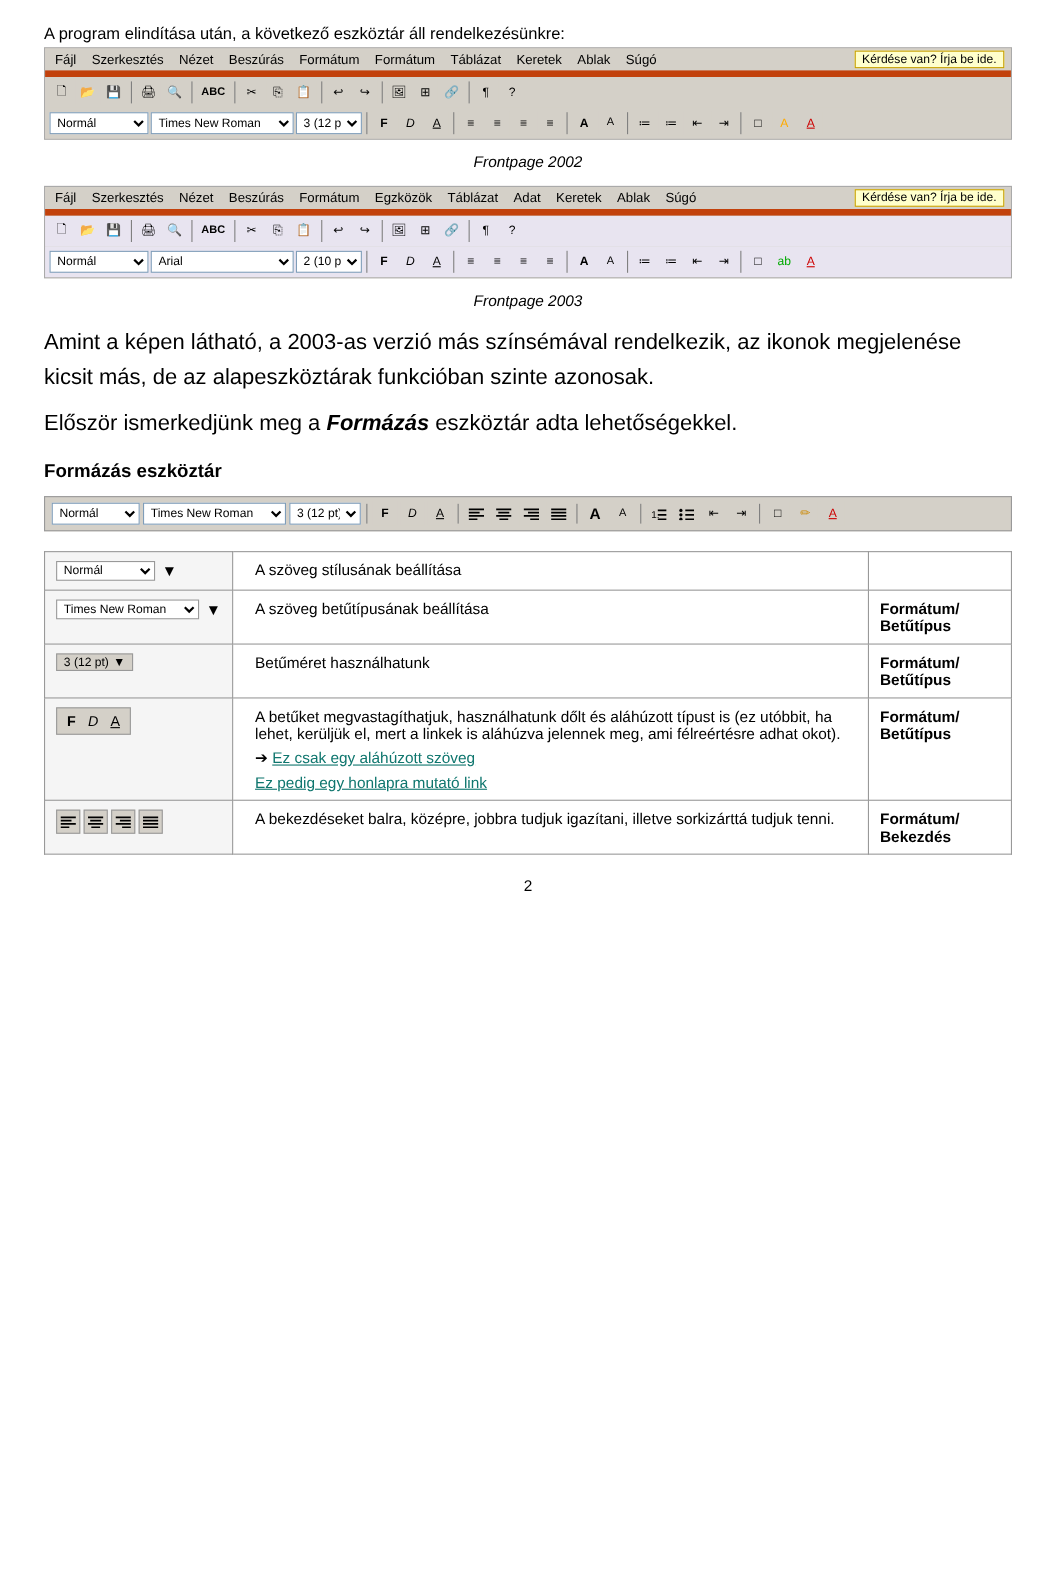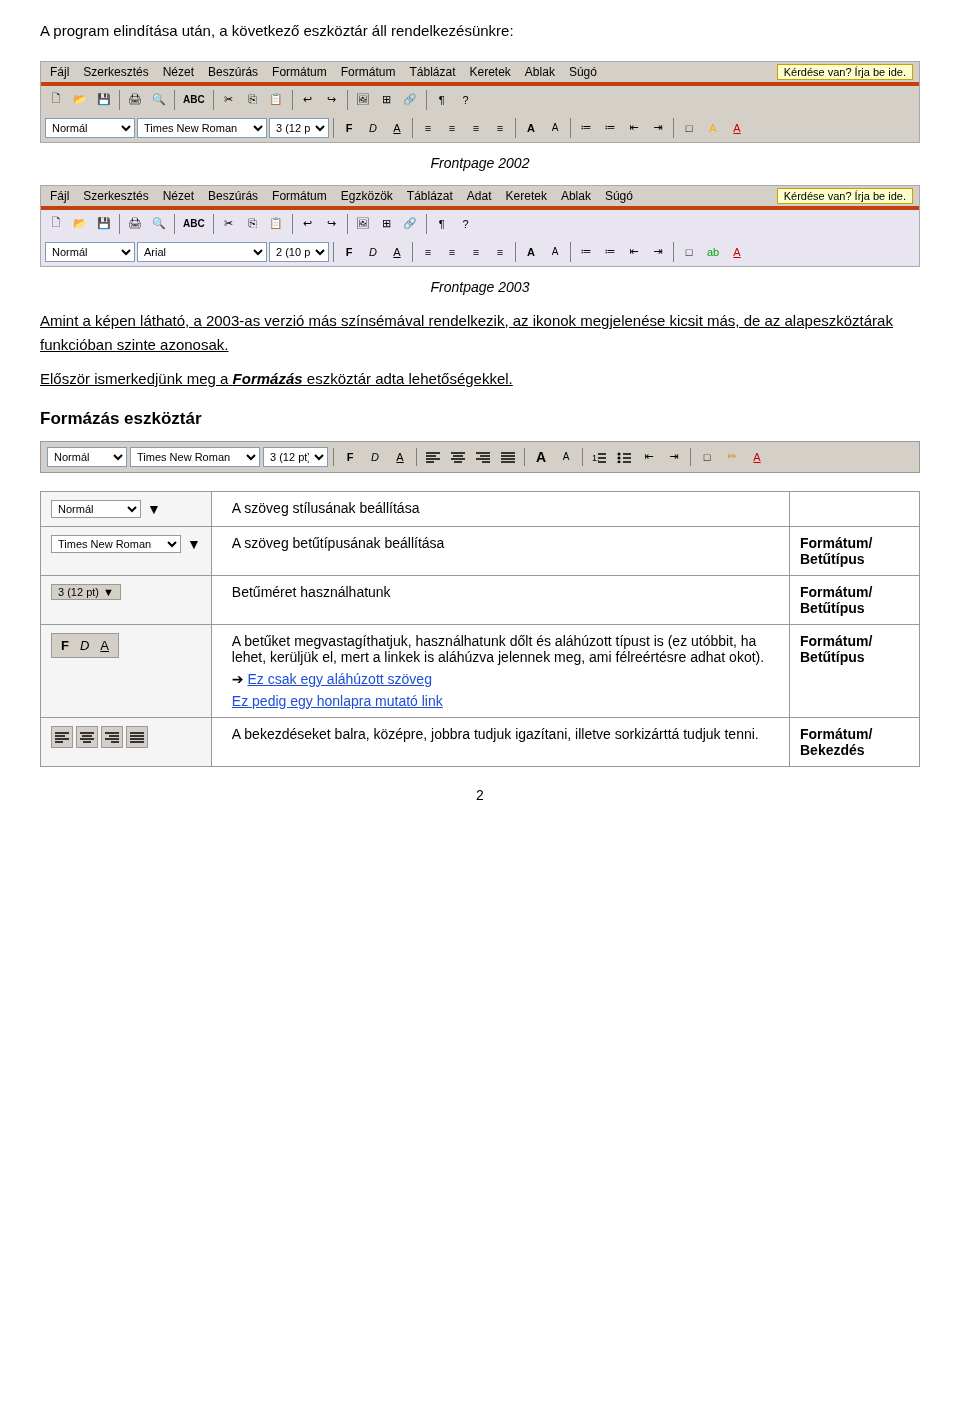--- a/index.html
+++ b/index.html
@@ -6,30 +6,29 @@
     body {
       font-family: Arial, sans-serif;
       font-size: 14px;
       background: #fff;
       color: #000;
       width: 960px;
       padding: 20px 40px 30px 40px;
     }
     .intro-text {
       font-size: 15px;
-      margin-bottom: 18px;
       line-height: 1.5;
     }
     .toolbar-menubar {
       background: #d4d0c8;
       display: flex;
       align-items: center;
       padding: 2px 6px;
       gap: 8px;
-      border-bottom: 4px solid #c2410c;
+      border-bottom: 6px solid #c2410c;
       font-size: 12px;
     }
     .toolbar-menubar span {
       cursor: pointer;
       padding: 1px 3px;
     }
     .toolbar-row {
       background: #d4d0c8;
       display: flex;
       align-items: center;
@@ -73,24 +72,23 @@
       background: #d4d0c8;
     }
     .toolbar-title {
       text-align: center;
       font-style: italic;
       font-size: 14px;
       margin: 6px 0 14px 0;
       color: #000;
     }
     .section-text {
-      font-size: 15px;
+      font-size: 20px;
       margin-bottom: 10px;
       line-height: 1.6;
-      text-decoration: underline;
     }
     .section-text b { font-weight: bold; }
     .section-heading {
       font-size: 17px;
       font-weight: bold;
       margin: 18px 0 12px 0;
     }
     .formatting-toolbar-wrapper {
       border: 1px solid #999;
       background: #d4d0c8;
@@ -149,21 +147,21 @@
       padding-left: 20px;
     }
     .main-table .col-menu {
       width: 130px;
     }
     .menu-link {
       color: #000;
       font-weight: bold;
     }
     .underlined-link {
-      color: #1d4ed8;
+      color: #0f766e;
       text-decoration: underline;
       cursor: pointer;
     }
     .icon-cell-inner {
       display: flex;
       align-items: center;
       gap: 6px;
     }
     .mini-combo {
       background: #fff;

